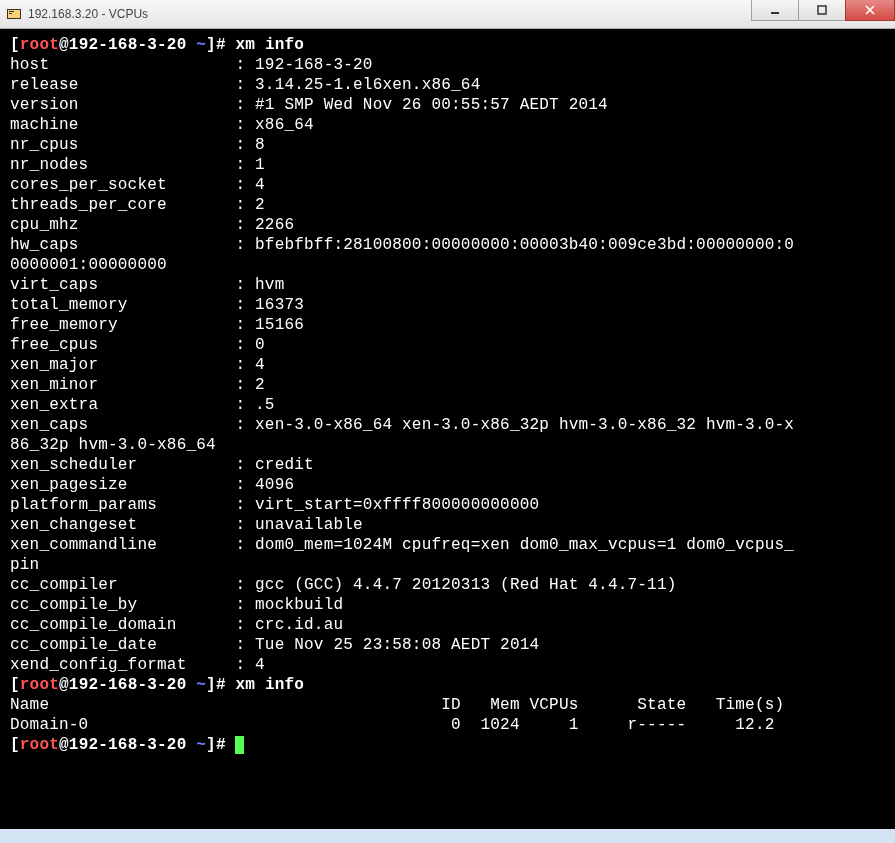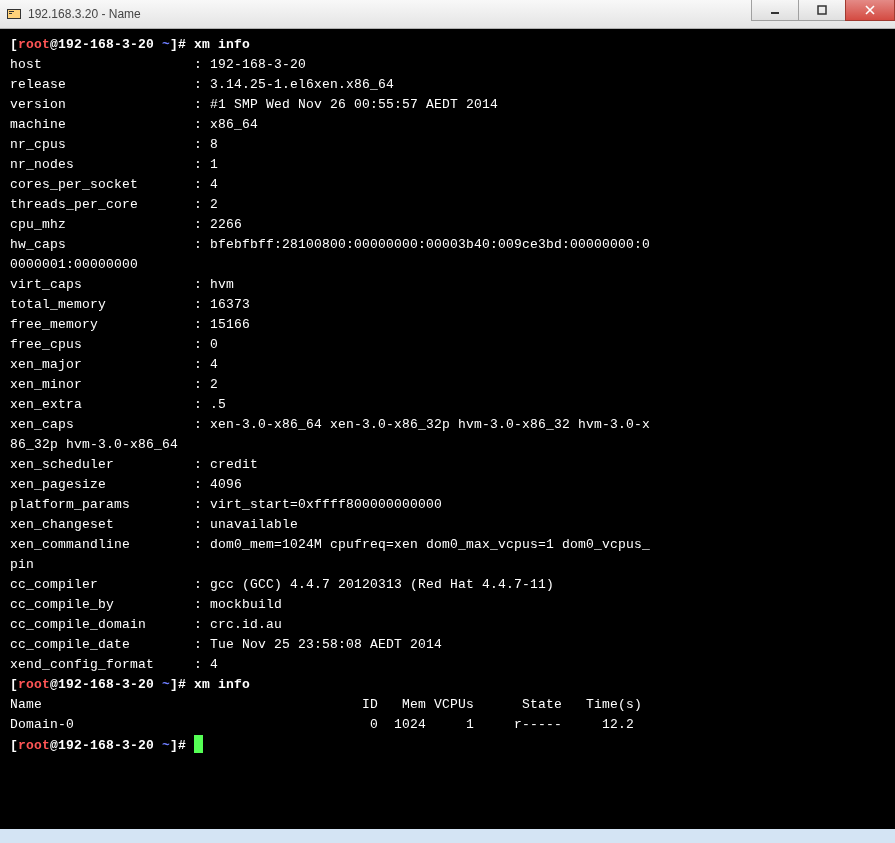--- a/index.html
+++ b/index.html
@@ -5,40 +5,40 @@
   html,body{margin:0;padding:0;background:#d4e4f4;font-family:sans-serif}
   .window{width:895px;background:#fff;box-shadow:0 0 4px rgba(0,0,0,.3)}
   .titlebar{height:28px;background:linear-gradient(#f8f8f8,#e4e4e4);border-bottom:1px solid #b0b0b0;display:flex;align-items:center;padding:0 0 0 6px;position:relative}
   .titlebar-icon{width:16px;height:16px;margin-right:6px;display:inline-flex;align-items:center;justify-content:center}
   .titlebar-icon svg{width:16px;height:16px}
   .titlebar-text{font-size:12px;color:#444}
   .titlebar-btns{position:absolute;right:0;top:0;display:flex;height:100%}
   .tb-btn{width:46px;height:20px;border:1px solid #a0a0a0;border-top:none;background:linear-gradient(#f6f6f6,#e0e0e0);display:flex;align-items:center;justify-content:center;font-size:12px;color:#333;margin-left:-1px}
   .tb-btn.close{width:48px;background:linear-gradient(#e48a86,#d44b42);color:#fff;border-color:#a03a30}
   .tb-btn svg{width:12px;height:12px}
-  .term{background:#000;color:#fff;font-family:"Consolas","Courier New",monospace;font-size:13px;line-height:20px;padding:6px 8px 14px 10px;white-space:pre;min-height:780px;letter-spacing:0.2px}
+  .term{background:#000;color:#fff;font-family:"Consolas","Courier New",monospace;font-size:16px;line-height:20px;padding:6px 8px 14px 10px;white-space:pre;min-height:780px;letter-spacing:0.2px}
   .bold{font-weight:bold}
   .red{color:#ff5555}
   .blue{color:#6e7eff}
   .cursor{display:inline-block;width:9px;height:18px;background:#55ff55;vertical-align:text-bottom}
 </style>
 </head>
 <body>
 
 <div class="window">
   <div class="titlebar">
     <span class="titlebar-icon">
       <svg viewBox="0 0 16 16">
           <rect x="1" y="3" width="14" height="10" fill="#333"></rect>
           <rect x="2" y="4" width="12" height="8" fill="#ffd27a"></rect>
           <rect x="3" y="5" width="5" height="1" fill="#333"></rect>
           <rect x="3" y="7" width="3" height="1" fill="#333"></rect>
         </svg>
     </span>
-    <span class="titlebar-text">192.168.3.20 - Name</span>
+    <span class="titlebar-text">192.168.3.20 - VCPUs</span>
     <div class="titlebar-btns">
       <div class="tb-btn">
           <svg viewBox="0 0 12 12">
             <rect x="2" y="8" width="8" height="2" fill="#333"></rect>
           </svg>
         </div>
       <div class="tb-btn">
           <svg viewBox="0 0 12 12">
             <rect x="2" y="2" width="8" height="8" fill="none" stroke="#333" stroke-width="1.5"></rect>
           </svg>

